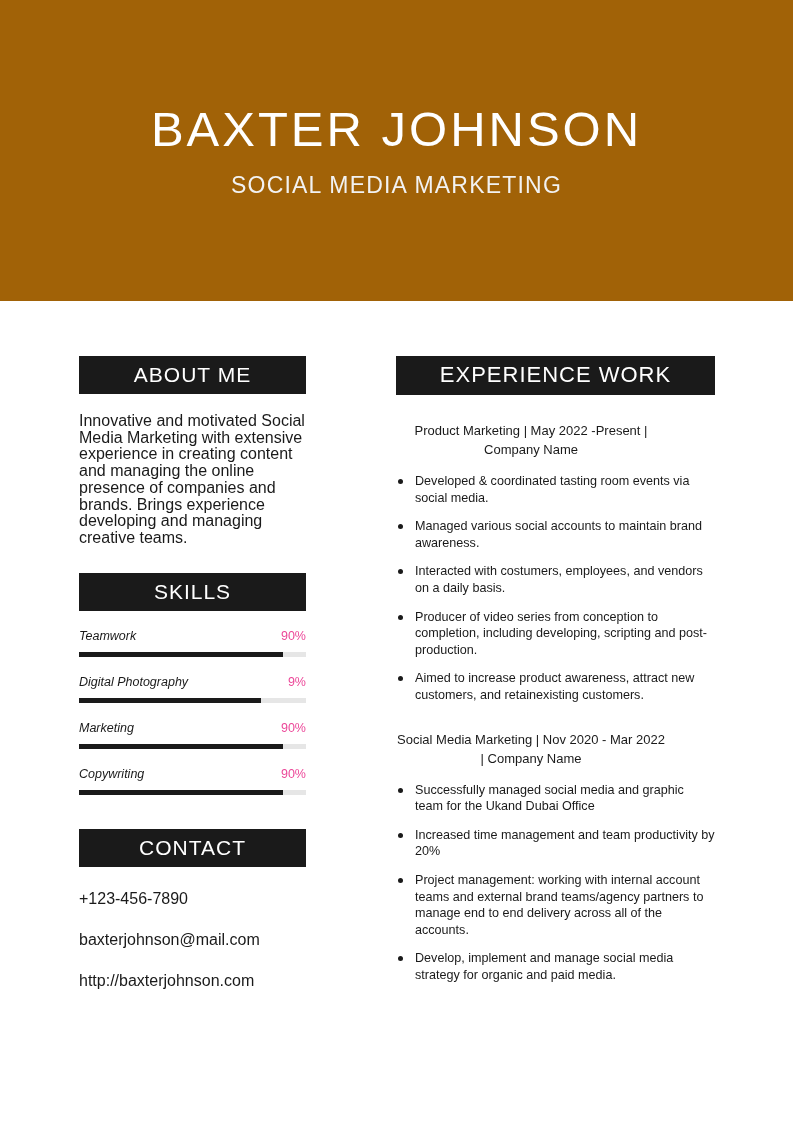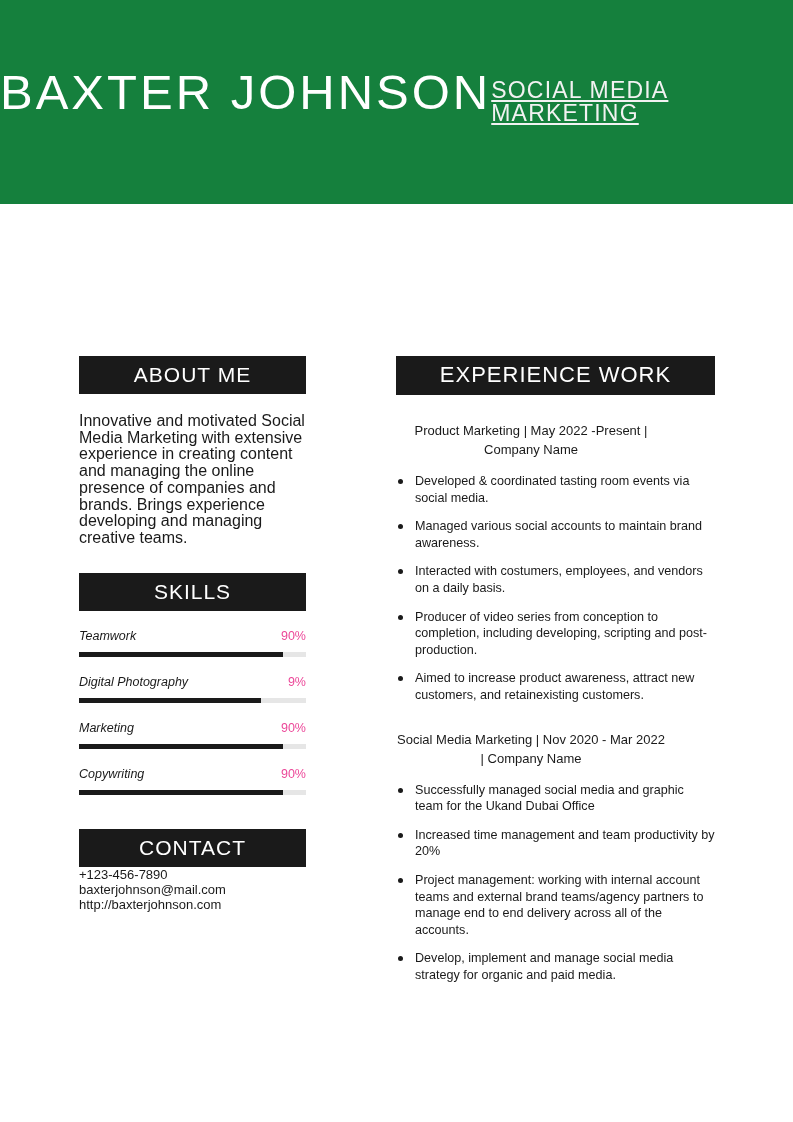--- a/index.html
+++ b/index.html
@@ -20,43 +20,42 @@
     height: 1122px;
     background: #ffffff;
   }
 
   
   .header {
     position: absolute;
     left: 0;
     top: 0;
     width: 793px;
-    height: 204px;
-    background: #15803d;
+    height: 301px;
+    background: #a16207;
     display: flex;
-    flex-direction: row;
+    flex-direction: column;
     align-items: center;
     justify-content: center;
   }
   .header-name {
     color: #ffffff;
     font-size: 49px;
     letter-spacing: 3px;
     font-weight: 400;
     line-height: 1;
     margin-bottom: 20px;
     white-space: nowrap;
   }
   .header-role {
     color: #f2f2f2;
     font-size: 23px;
     letter-spacing: 1.2px;
     font-weight: 400;
     line-height: 1;
-    text-decoration: underline;
   }
 
   
   .left-col {
     position: absolute;
     left: 79px;
     top: 356px;
     width: 227px;
   }
   .right-col {
@@ -119,21 +118,22 @@
     top: 0;
     height: 5px;
     background: #1a1a1a;
   }
 
   
   .contact {
     margin-top: 34px;
   }
   .contact-item {
-    font-size: 13px;
+    font-size: 16px;
+    margin-top: 23px;
     color: #1a1a1a;
   }
   .contact-item:first-of-type {
     margin-top: 26px;
   }
 
   
   .job {
     margin-top: 26px;
   }

